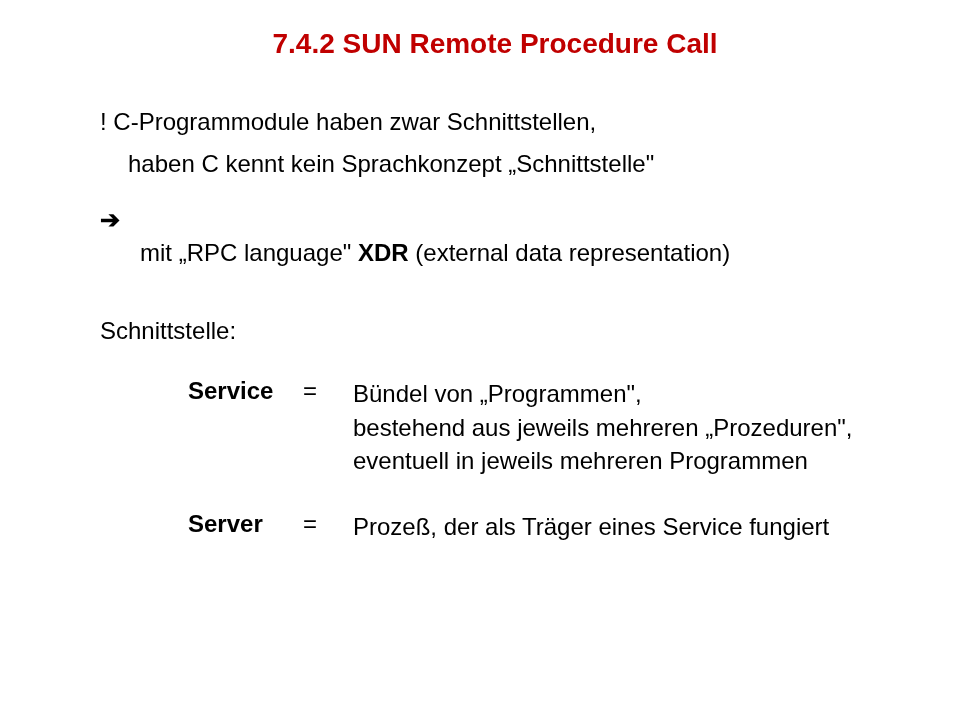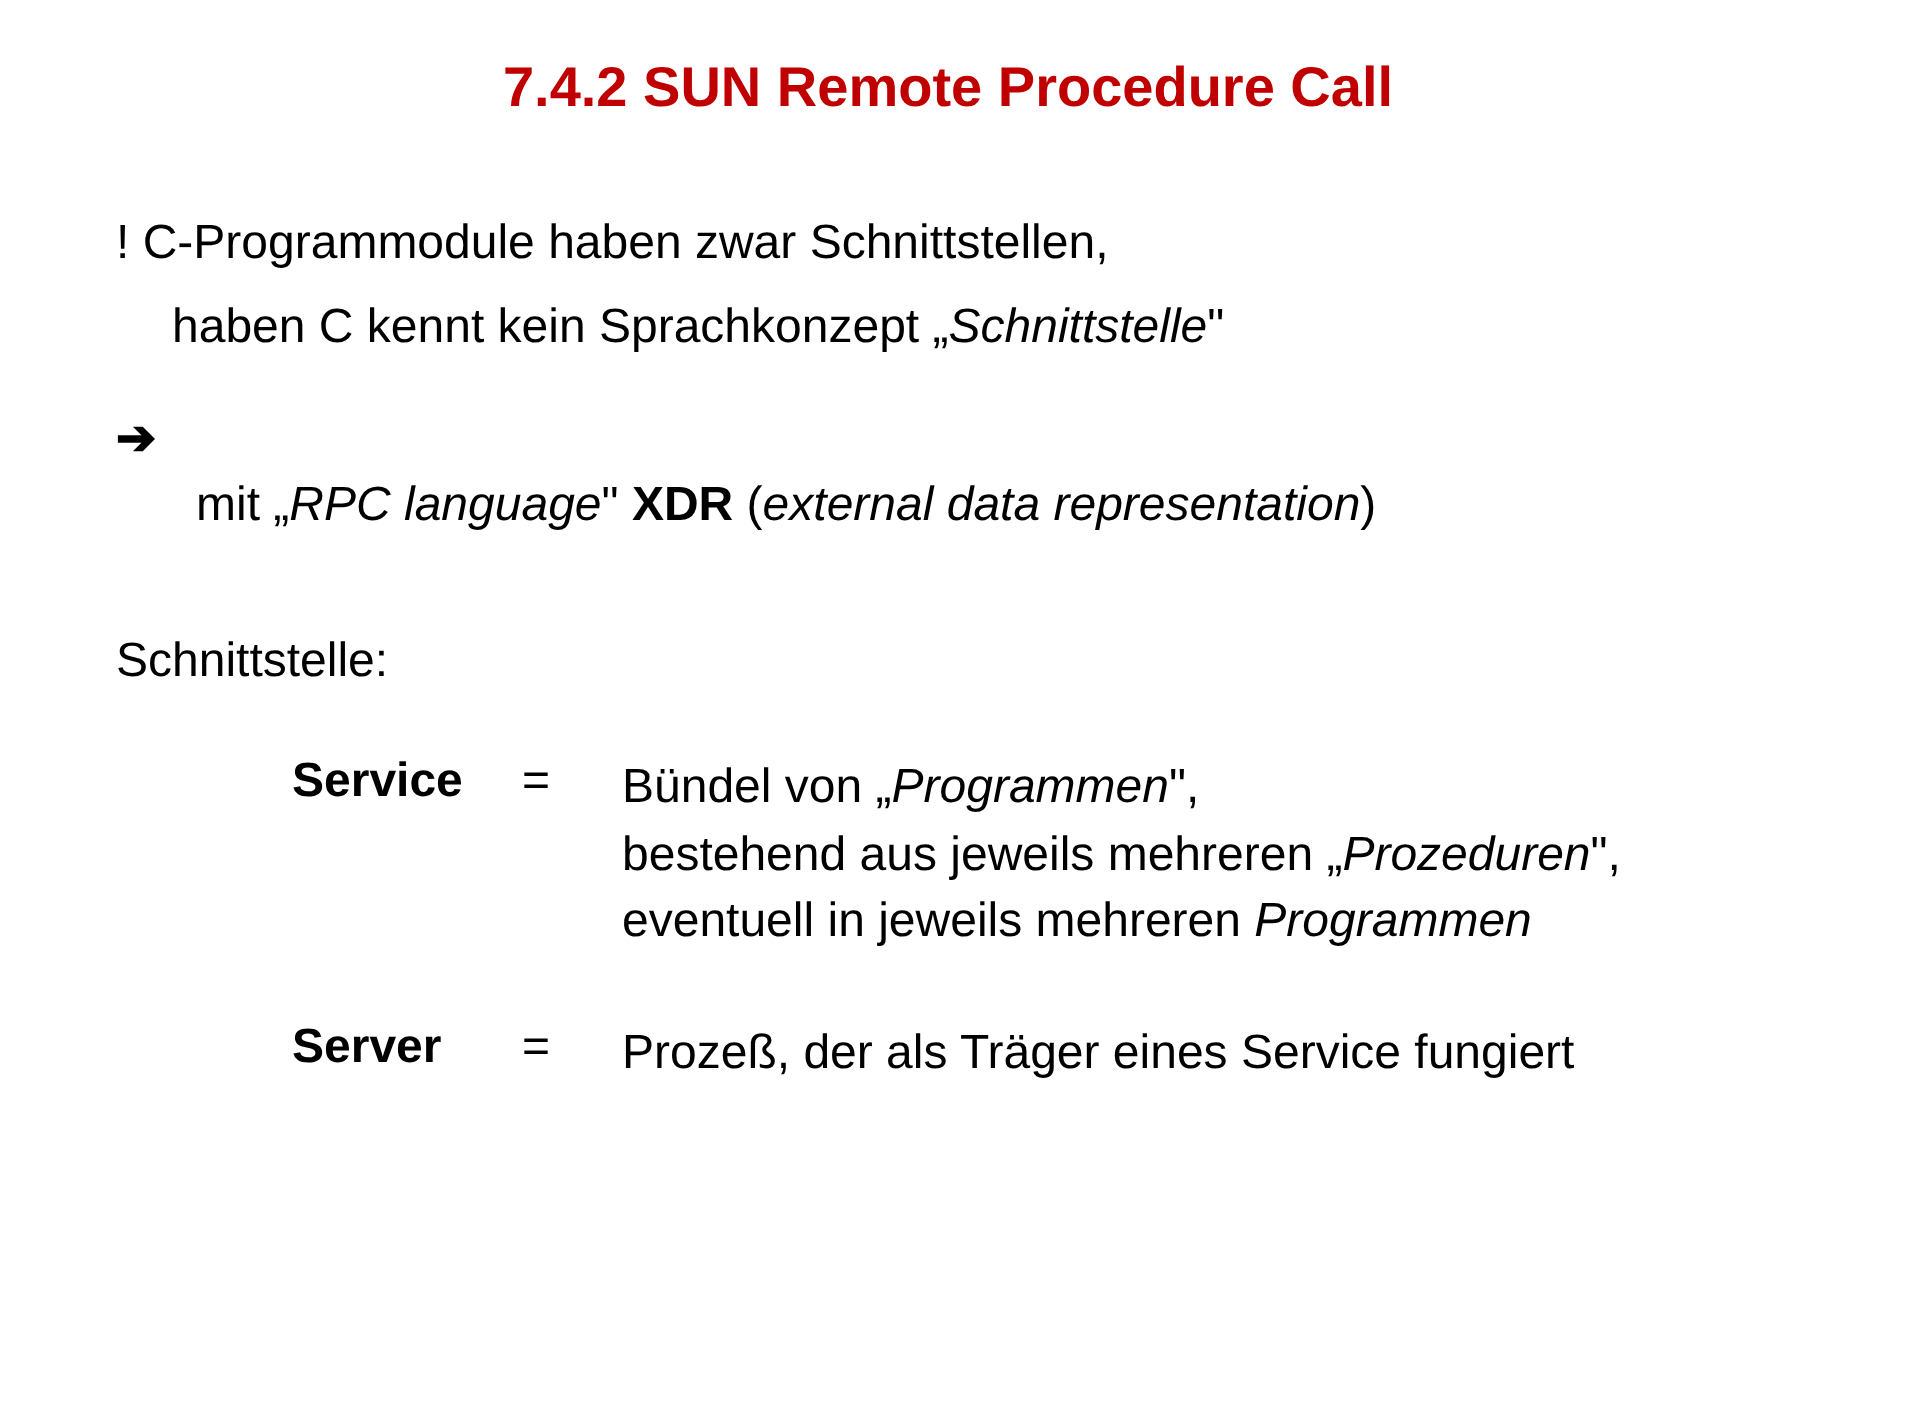--- a/index.html
+++ b/index.html
@@ -8,21 +8,21 @@
     width: 960px;
     height: 706px;
     background: #ffffff;
     font-family: Arial, Helvetica, sans-serif;
     color: #000000;
   }
   .page {
     box-sizing: border-box;
     width: 960px;
     height: 706px;
-    padding: 28px 70px 0 58px;
+    padding: 28px 70px 0 100px;
     position: relative;
   }
   .title {
     text-align: center;
     font-size: 28px;
     font-weight: bold;
     color: #C00000;
     margin-bottom: 48px;
     margin-top: 0;
   }
@@ -50,21 +50,21 @@
     font-size: 24px;
     font-weight: bold;
     margin-right: 14px;
     line-height: 1.3;
   }
   .line-mit {
     font-size: 24px;
     margin-left: 40px;
     margin-bottom: 50px;
   }
-  .italic { font-style: italic; }
+  .italic { }
   .bold { font-weight: bold; margin-top: 24px; }
   .term-header {
     font-size: 24px;
     margin-bottom: 32px;
   }
   .def-row {
     display: flex;
     font-size: 24px;
     margin-bottom: 32px;
   }

